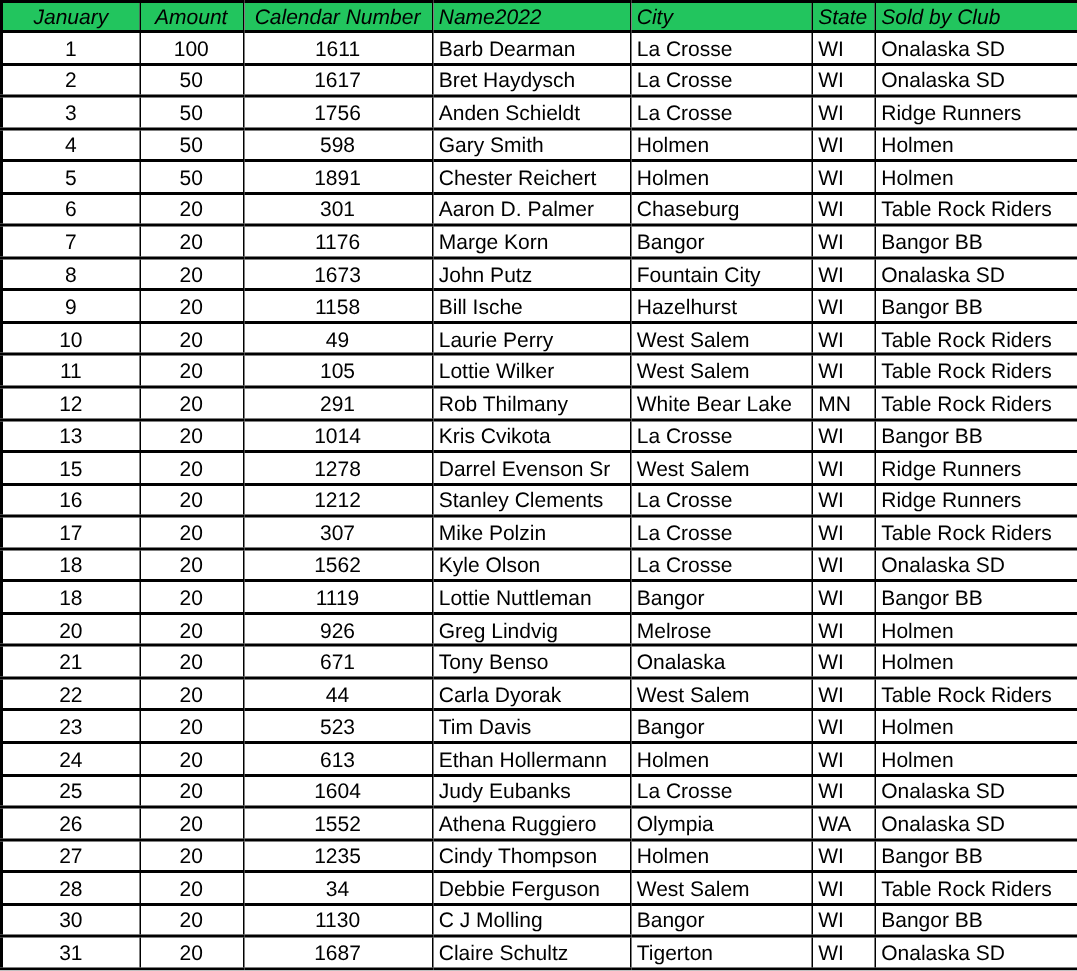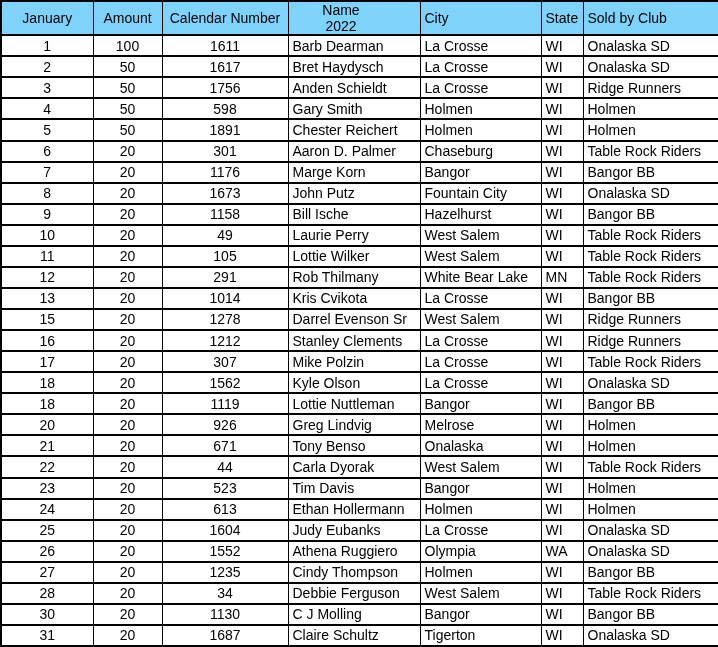--- a/index.html
+++ b/index.html
@@ -24,31 +24,31 @@
     border-bottom: 2px solid #000000;
     padding: 0 4px;
     height: 18px;
     overflow: hidden;
     white-space: nowrap;
     font-weight: normal;
     line-height: 1.15;
     vertical-align: middle;
   }
   .sheet thead th {
-    background: #7dd3fc;
+    background: #22c55e;
+    font-style: italic;
   }
   
   .sheet th:nth-child(-n+3), .sheet td:nth-child(-n+3) { text-align: center; }
   .sheet th:nth-child(n+4),  .sheet td:nth-child(n+4)  { text-align: left; }
   .name-header-wrap {
     display: flex;
-    justify-content: space-between;
+    justify-content: flex-start;
     align-items: center;
     padding-right: 26px;
-    flex-direction: column;
   }
 </style>
 </head>
 <body>
 
 <table class="sheet">
   <colgroup>
     <col style="width:92px">
     <col style="width:69px">
     <col style="width:126px">

